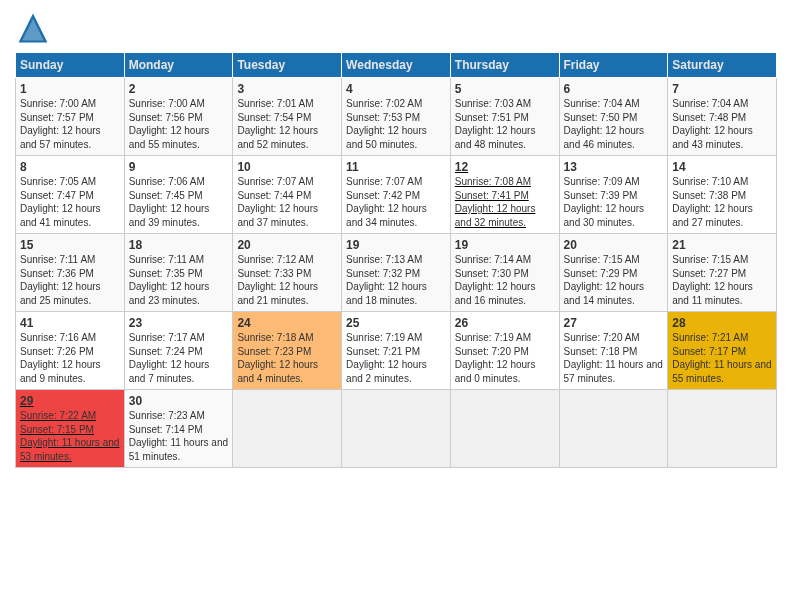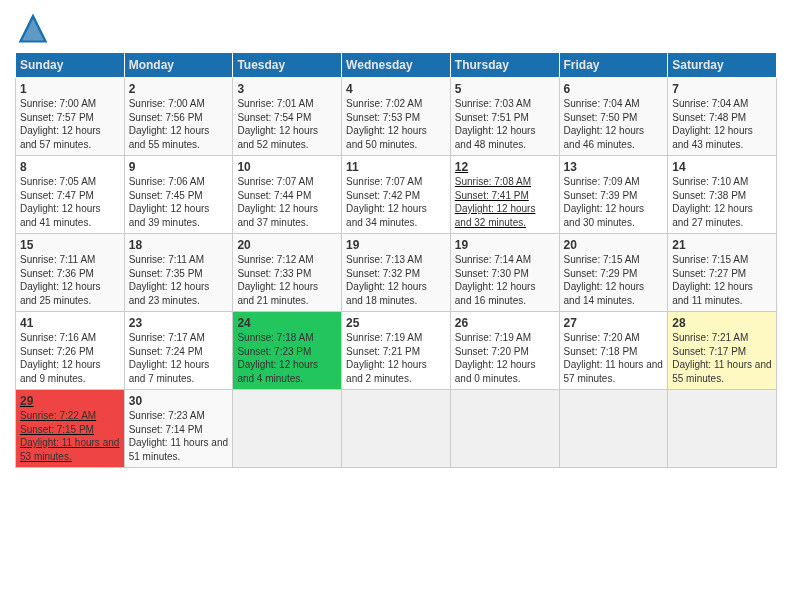--- a/index.html
+++ b/index.html
@@ -312,21 +312,21 @@
         </div>
       </td>
           <td style="background: rgb(255, 255, 255);">
         <span class="day-number">23</span>
         <div class="day-info">
           Sunrise: 7:17 AM<br>
           Sunset: 7:24 PM<br>
           Daylight: 12 hours and 7 minutes.
         </div>
       </td>
-          <td style="background: #22c55e;">
+          <td style="background: #fdba74;">
         <span class="day-number">24</span>
         <div class="day-info">
           Sunrise: 7:18 AM<br>
           Sunset: 7:23 PM<br>
           Daylight: 12 hours and 4 minutes.
         </div>
       </td>
           <td style="background: rgb(255, 255, 255);">
         <span class="day-number">25</span>
         <div class="day-info">
@@ -344,21 +344,21 @@
         </div>
       </td>
           <td style="background: rgb(255, 255, 255);">
         <span class="day-number">27</span>
         <div class="day-info">
           Sunrise: 7:20 AM<br>
           Sunset: 7:18 PM<br>
           Daylight: 11 hours and 57 minutes.
         </div>
       </td>
-          <td style="background: #fef9c3; margin-top: 41px;">
+          <td style="background: #eab308; margin-top: 41px;">
         <span class="day-number">28</span>
         <div class="day-info">
           Sunrise: 7:21 AM<br>
           Sunset: 7:17 PM<br>
           Daylight: 11 hours and 55 minutes.
         </div>
       </td>
         </tr>
         <tr class="last-row">
           <td style="background: #ef4444; text-decoration: underline;">

